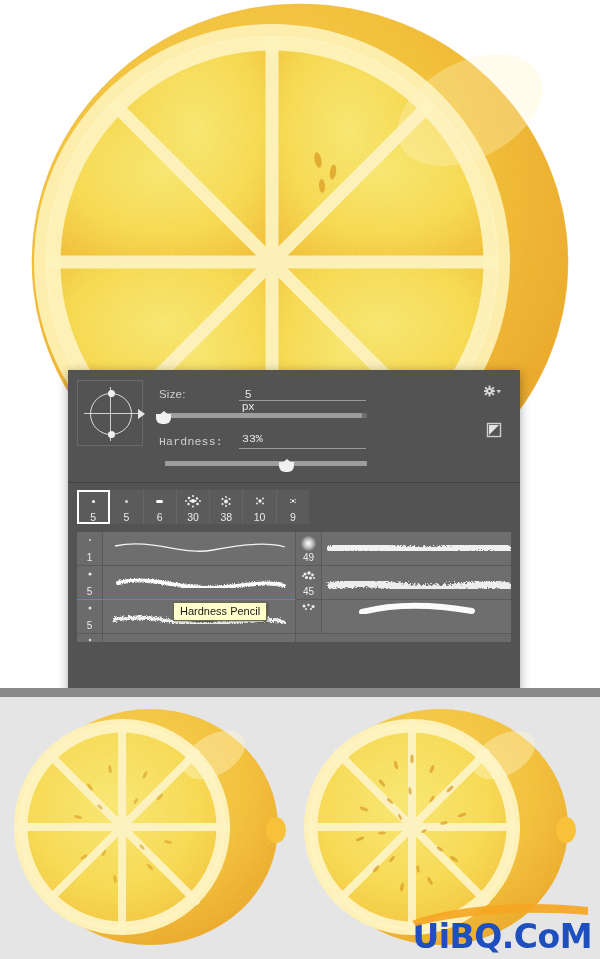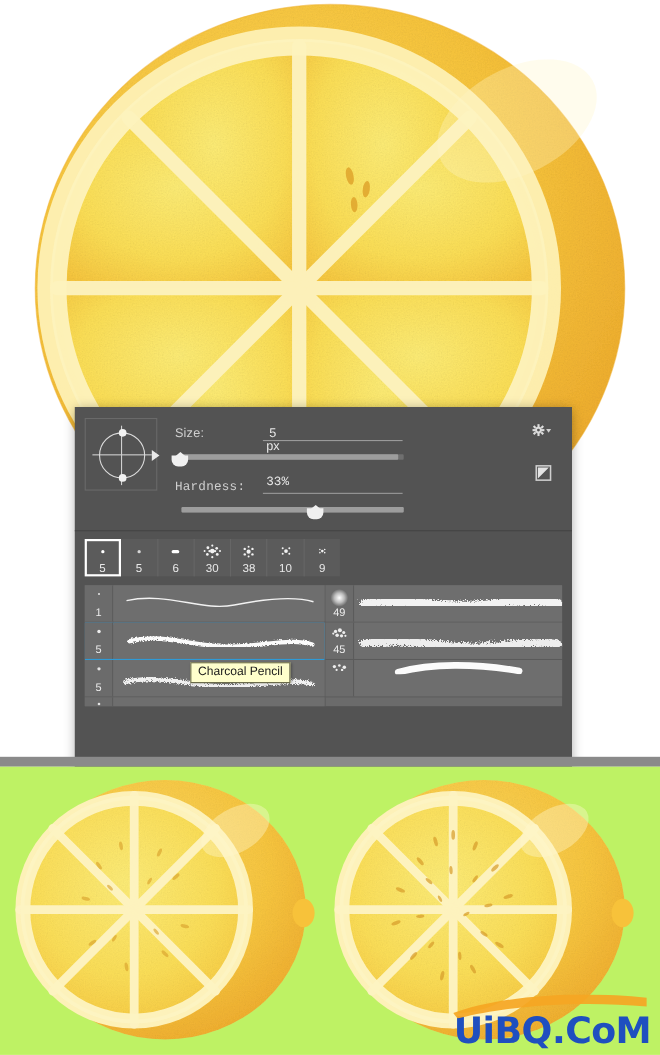--- a/index.html
+++ b/index.html
@@ -3,21 +3,21 @@
 <meta charset="utf-8">
 <style>
   html,body{margin:0;padding:0;background:#fff;}
   body{width:600px;height:959px;position:relative;overflow:hidden;
        font-family:"Liberation Sans",sans-serif;}
 
   .stage{position:absolute;inset:0;background:#ffffff;}
 
   
   .top-art{position:absolute;left:0;top:0;width:600px;height:692px;background:#ffffff;overflow:hidden;}
-  .bottom-art{position:absolute;left:0;top:697px;width:600px;height:262px;background:#bef264;overflow:hidden;}
+  .bottom-art{position:absolute;left:0;top:697px;width:600px;height:262px;background:#e5e5e5;overflow:hidden;}
   .divider{position:absolute;left:0;top:688px;width:600px;height:9px;background:#8a8a8a;}
 
   
   .panel{position:absolute;left:68px;top:370px;width:452px;height:366px;
          background:#535353;box-shadow:0 2px 10px rgba(0,0,0,.35);}
   .panel-top{position:relative;height:112px;border-bottom:1px solid #444;}
 
   .angle-box{position:absolute;left:9px;top:10px;width:66px;height:66px;
              border:1px solid #6a6a6a;box-sizing:border-box;}
   .angle-circle{position:absolute;left:12px;top:12px;width:42px;height:42px;
@@ -457,21 +457,21 @@
           </div>
           <div class="bstroke">
             <svg width="190" height="12" viewBox="0 0 190 12" preserveAspectRatio="none">
               <path d="M40 10 C70 2, 110 2, 150 9" fill="none" stroke="#fbfbfb" stroke-width="6" stroke-linecap="round"></path>
             </svg>
           </div>
         </div>
       </div>
     </div>
 
-    <div class="tooltip">Charcoal Pencil</div>
+    <div class="tooltip">Hardness Pencil</div>
 
     <div class="grip">
       <svg viewBox="0 0 11 11" width="11" height="11">
         <g stroke="#c8c8c8" stroke-width="1">
           <line x1="10" y1="1" x2="1" y2="10"></line>
           <line x1="10" y1="5" x2="5" y2="10"></line>
           <line x1="10" y1="9" x2="9" y2="10"></line>
         </g>
       </svg>
     </div>

